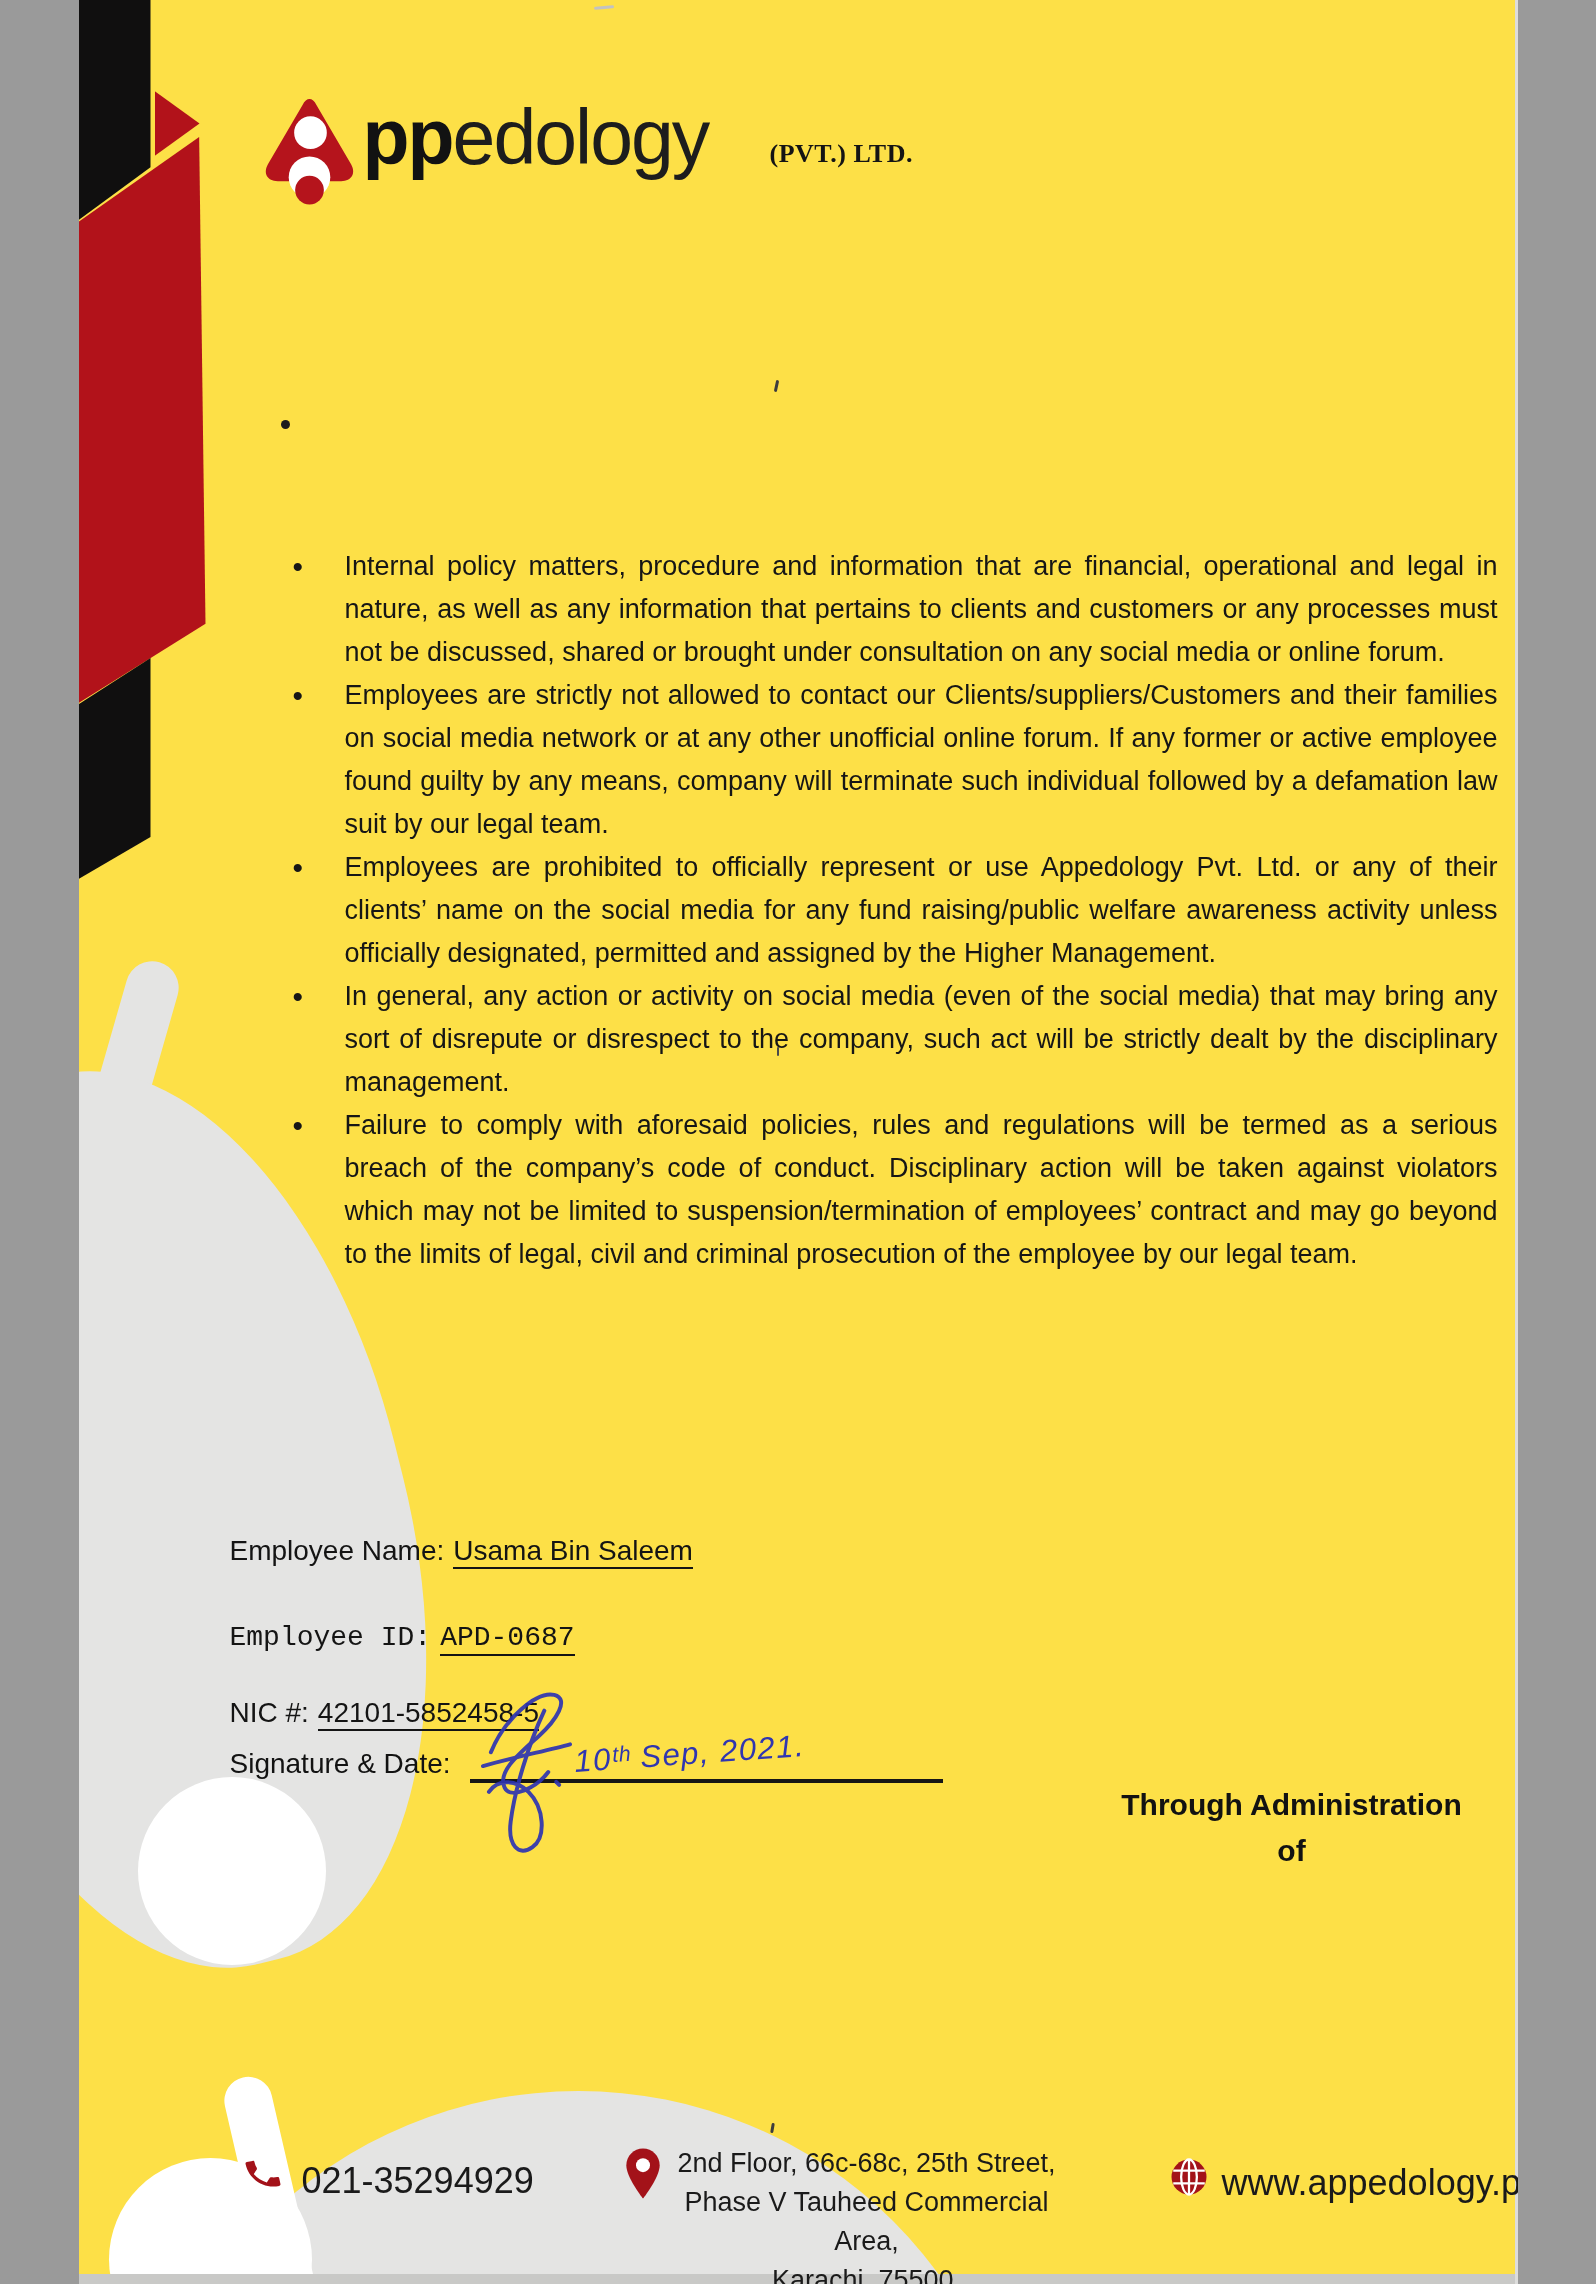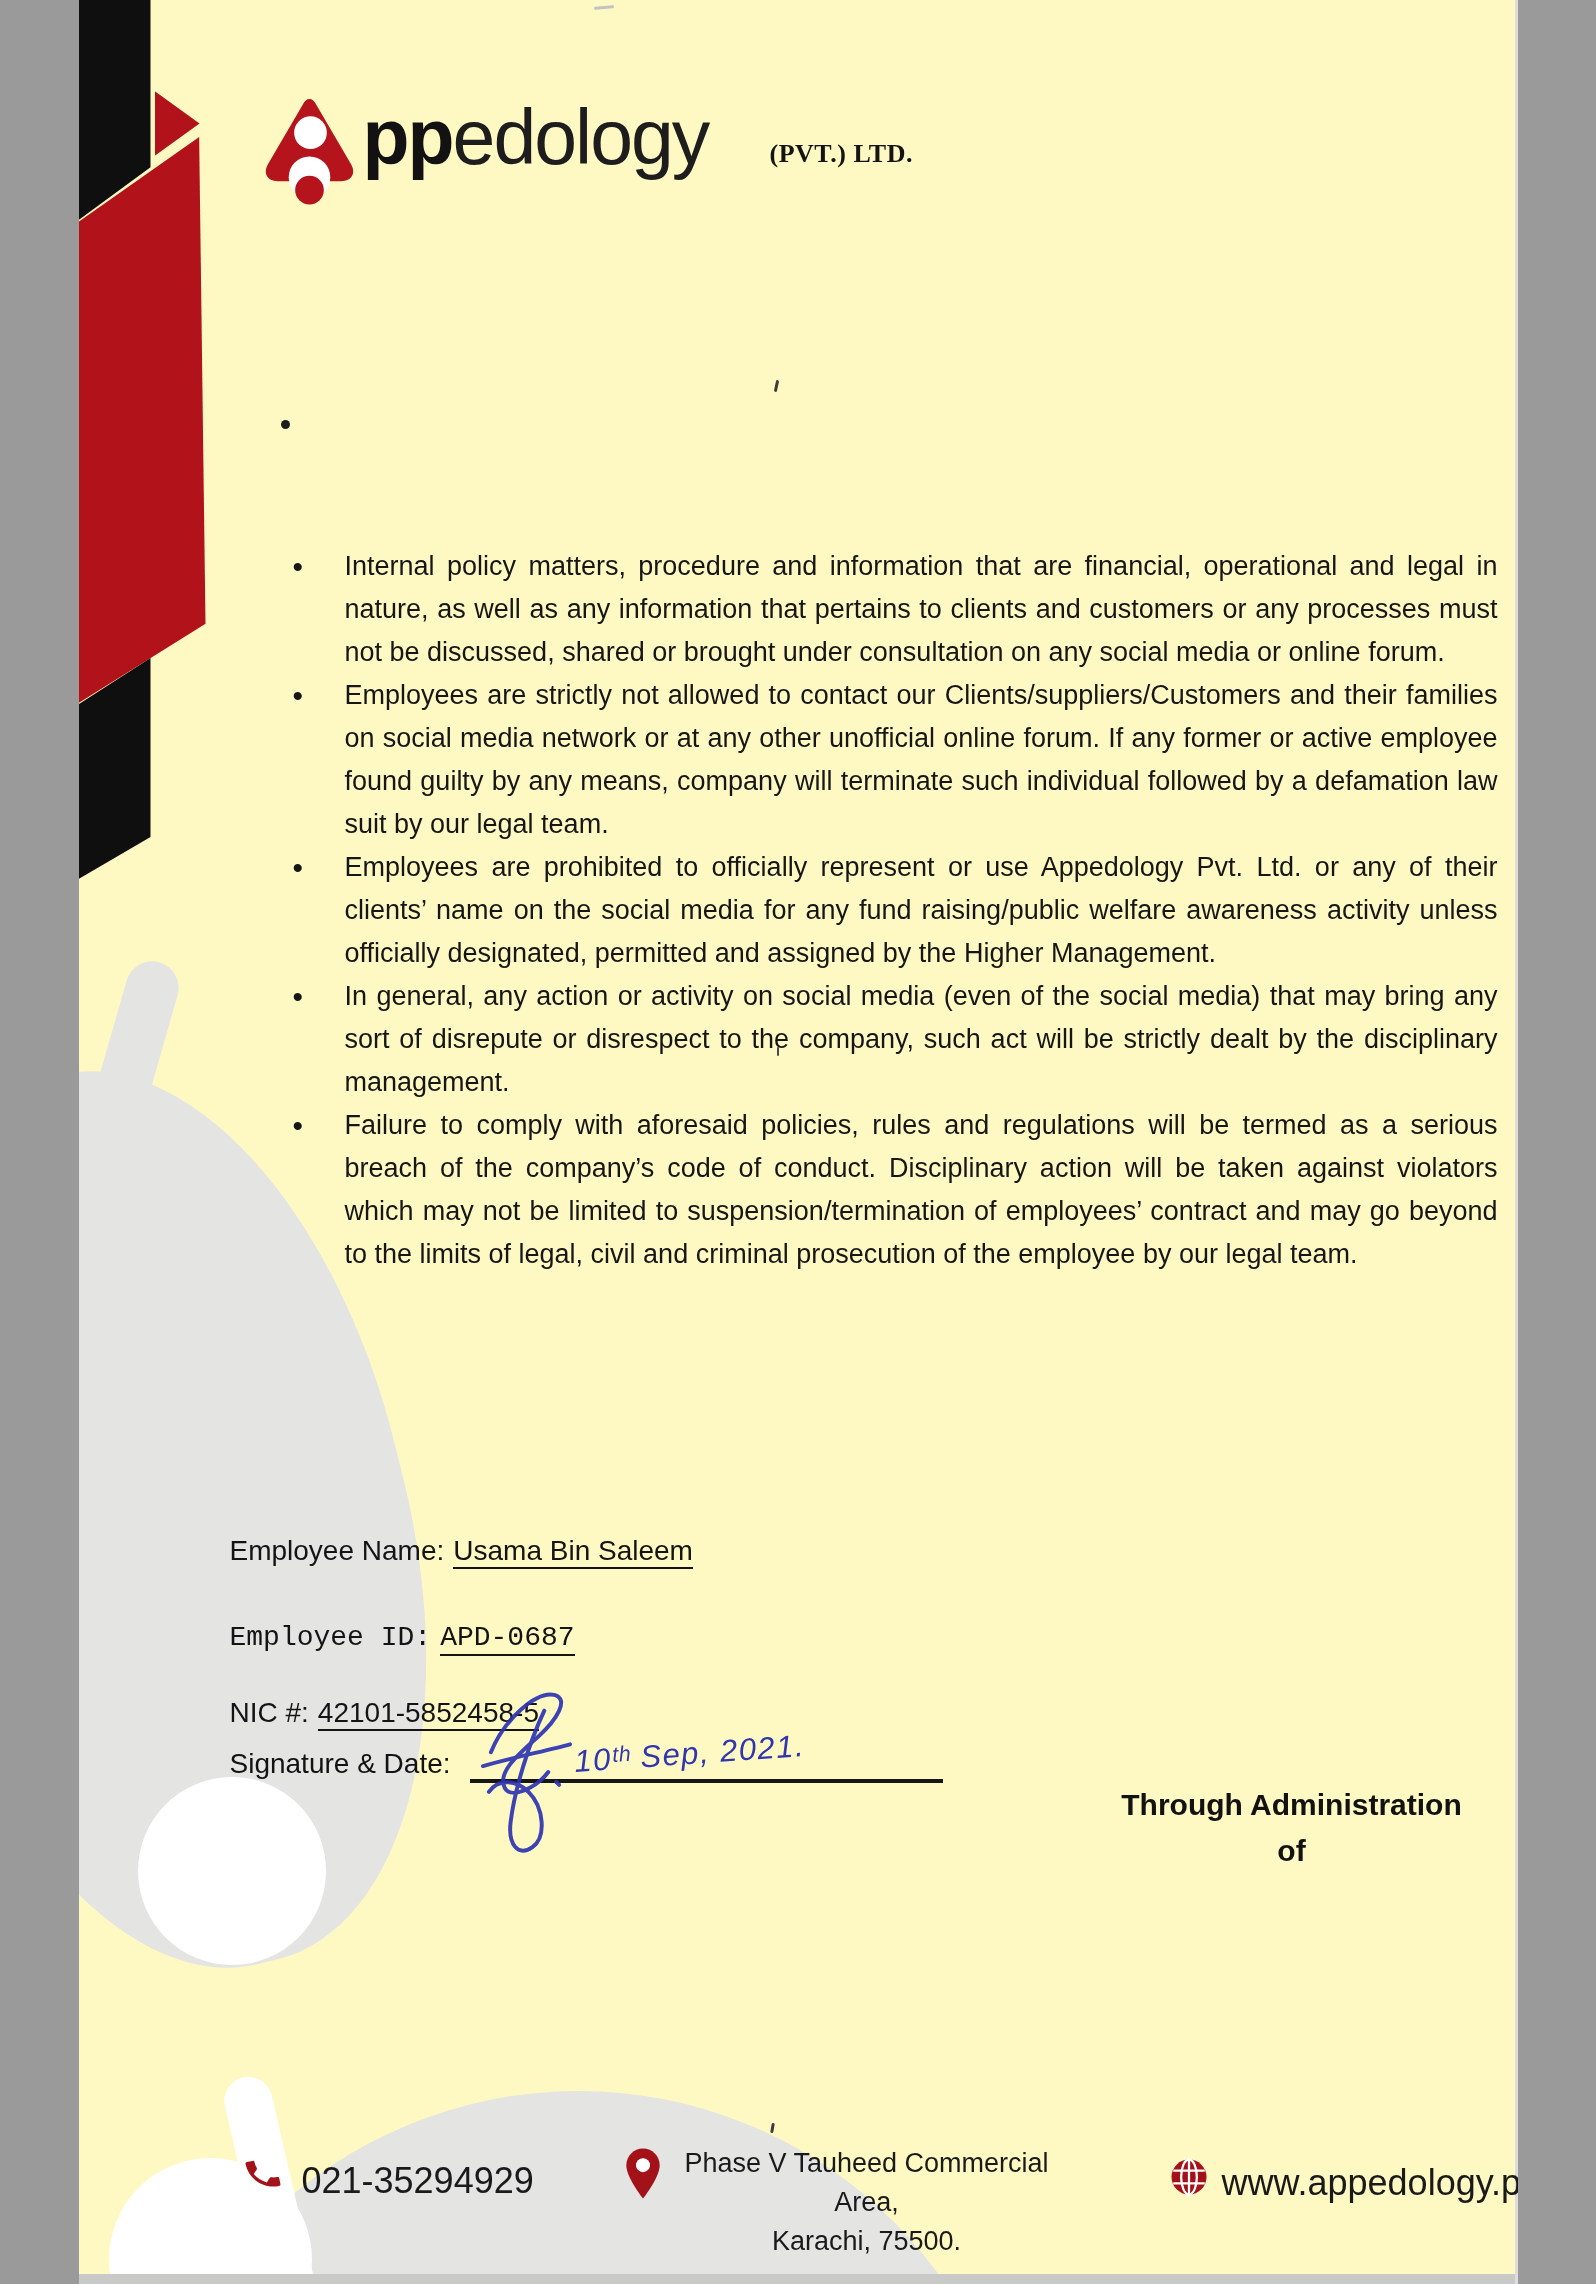--- a/index.html
+++ b/index.html
@@ -1,17 +1,17 @@
 <!DOCTYPE html>
 <html><head>
 <meta charset="utf-8">
 <style>
   html,body{margin:0;padding:0;background:#9a9a9a;}
   .page{
-    position:relative;width:1439px;height:2285px;background:#fef9c3;overflow:hidden;
+    position:relative;width:1439px;height:2285px;background:#fde047;overflow:hidden;
     font-family:"Liberation Sans",sans-serif;color:#1b1b1b;margin:0 auto;
   }
   
   .shape{position:absolute;}
   .blk{background:#100f0f;}
   .red{background:#b2121a;}
   .tl-black{left:0;top:0;width:72px;height:220px;clip-path:polygon(0 0,100% 0,100% 76%,0 100%);}
   .tl-red-arrow{left:76px;top:91px;width:45px;height:65px;clip-path:polygon(0 0,100% 50%,0 100%);}
   .tl-red-band{left:0;top:137px;width:127px;height:566px;clip-path:polygon(0 15%,95% 0,100% 86%,0 100%);}
   .tl-black-lower{left:0;top:658px;width:72px;height:221px;clip-path:polygon(0 21%,100% 0,100% 81%,0 100%);}
@@ -145,20 +145,21 @@
     <svg class="f-phone-icon" viewBox="0 0 24 24">
       <path fill="#a31219" transform="rotate(-12 12 12)" d="M6.6 10.8c1.4 2.8 3.8 5.1 6.6 6.6l2.2-2.2c.3-.3.7-.4 1-.2 1.1.4 2.3.6 3.6.6.6 0 1 .4 1 1V20c0 .6-.4 1-1 1C10.6 21 3 13.4 3 4c0-.6.4-1 1-1h3.5c.6 0 1 .4 1 1 0 1.2.2 2.4.6 3.6.1.3 0 .7-.2 1l-2.3 2.2z"></path>
     </svg>
     <div class="footer-item f-phone">021-35294929</div>
 
     <svg class="f-pin-icon" viewBox="0 0 24 32">
       <path fill="#a31219" d="M12 1C6.5 1 2 5.5 2 11c0 7.5 10 20 10 20s10-12.5 10-20C22 5.5 17.5 1 12 1z"></path>
       <circle cx="12" cy="11" r="4.2" fill="#ffffff"></circle>
     </svg>
     <div class="footer-item f-address">
+      <div>2nd Floor, 66c-68c, 25th Street,</div>
       <div>Phase V Tauheed Commercial Area,</div>
       <div>Karachi, 75500.</div>
     </div>
 
     <svg class="f-globe-icon" viewBox="0 0 24 24">
       <circle cx="12" cy="12" r="10" fill="#a31219"></circle>
       <g stroke="#ffffff" stroke-width="1.3" fill="none">
         <ellipse cx="12" cy="12" rx="4.5" ry="10"></ellipse>
         <line x1="12" y1="2" x2="12" y2="22"></line>
         <path d="M3 8.3h18M3 15.7h18"></path>

